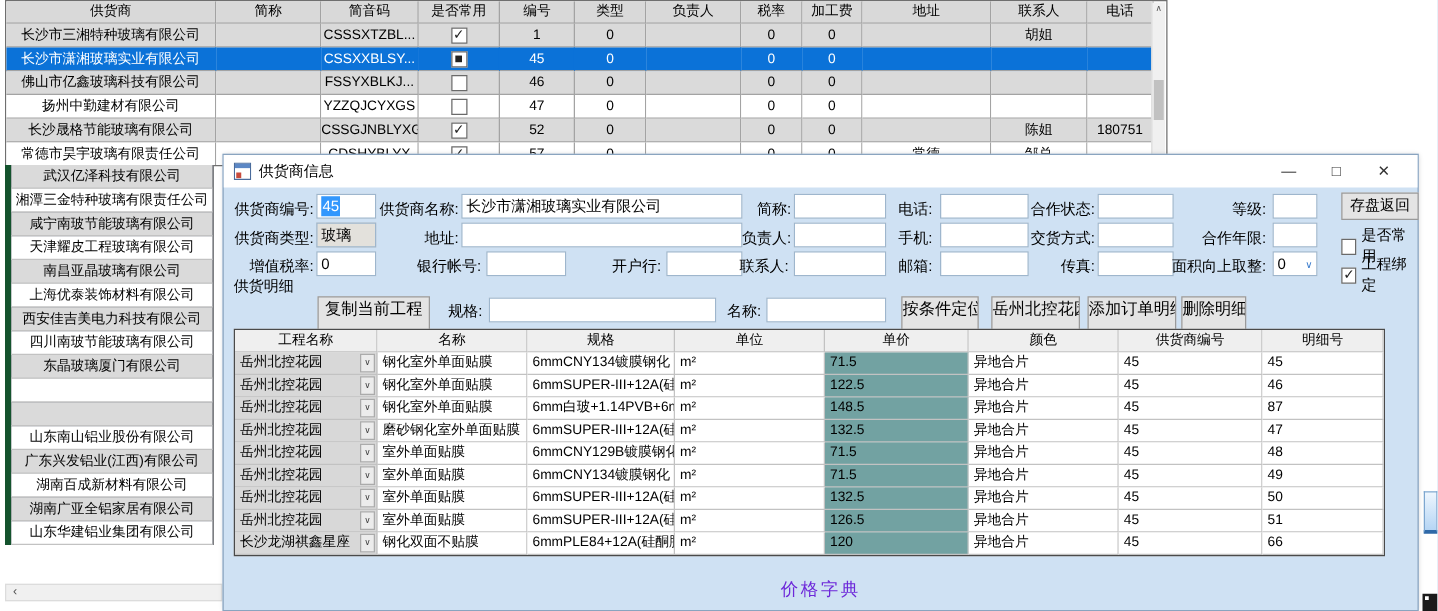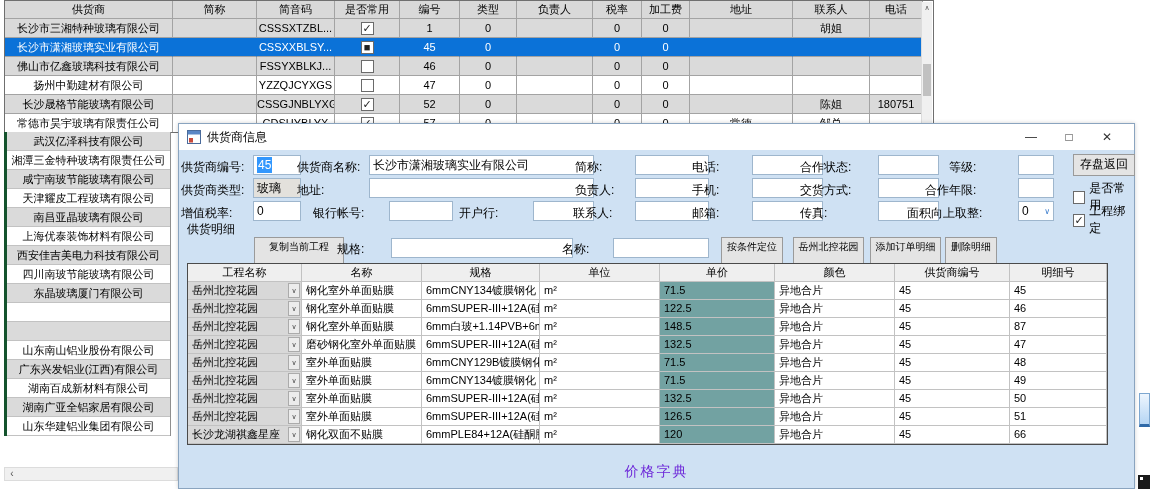--- a/index.html
+++ b/index.html
@@ -18,43 +18,43 @@
   .r-sel .tc{background:#0b72d8;color:#fff;border-right-color:#0b72d8}
   .w0{width:168px}.w1{width:84px}.w2{width:78px}.w3{width:65px}.w4{width:60px}.w5{width:57px}
   .w6{width:76px}.w7{width:49px}.w8{width:48px}.w9{width:103px}.w10{width:77px}.w11{width:53px}
   .tc-cb{display:flex;align-items:center;justify-content:center;padding:0}
   .cb{width:13px;height:13px;background:#fff;border:1px solid #6a6a6a;font-size:11px;line-height:11px;
       color:#222;display:inline-block;text-align:center;box-sizing:border-box;overflow:hidden}
   #tg-vscroll{position:absolute;right:1px;top:1px;width:10px;height:130px;background:#f0f0f0;border-left:1px solid #dcdcdc}
   .vs-btn{height:12px;font-size:7px;line-height:11px;text-align:center;color:#555}
   .vs-thumb{position:absolute;top:62px;left:1px;width:8px;height:32px;background:#c1c1c1}
   
-  #leftlist{position:absolute;left:4px;top:132px;width:167px;border-left:3px solid #14532d;
+  #leftlist{position:absolute;left:4px;top:132px;width:167px;border-left:5px solid #14532d;
             border-right:1px solid #8f8f8f;background:#0f172a;box-sizing:border-box}
   .ll-item{height:19px;line-height:18px;font-size:11px;text-align:center;border-bottom:1px solid #c2c2c2;
            box-sizing:border-box;overflow:hidden;white-space:nowrap;background:#fff}
   .ll-gray{background:#dadada}
   #hscroll{position:absolute;left:4px;top:467px;width:174px;height:14px;background:#f0f0f0;
            border:1px solid #dcdcdc;box-sizing:border-box;display:flex;align-items:center}
   .hs-btn{width:14px;height:12px;font-size:10px;line-height:11px;text-align:center;color:#555}
   
   #dialog{position:absolute;left:178px;top:123px;width:957px;height:366px;background:#cfe1f3;
           border:1px solid #8aa4bf;box-sizing:border-box;box-shadow:0 0 4px rgba(0,0,0,.18)}
   #dlg-titlebar{height:26px;background:#fff;display:flex;align-items:center;padding:0 8px;box-sizing:border-box}
   #dlg-title{font-size:12px;margin-left:6px}
   #dlg-btns{margin-left:auto;display:flex}
   .win-btn{width:38px;height:20px;text-align:center;line-height:20px;font-size:12px;color:#333}
-  .lbl{position:absolute;font-size:12px;text-align:left;white-space:nowrap;overflow:hidden}
+  .lbl{position:absolute;font-size:12px;text-align:right;white-space:nowrap;overflow:hidden}
   .tb{position:absolute;height:20px;background:#fff;border:1px solid #9eb6cd;box-sizing:border-box;
       font-size:12px;padding:1px 3px;font-family:inherit;outline:none}
   .tb-ro{background:#e3e1dc}
   .selhl{background:#3297fd;color:#fff;font-size:12px;line-height:16px;display:inline-block;padding:0 1px}
   .btn{position:absolute;height:22px;background:#e4e4e4;border:1px solid #9a9a9a;box-sizing:border-box;
        font-size:12px;text-align:center;line-height:19px;white-space:nowrap;overflow:hidden}
-  .btn-sm{height:35px;font-size:10px;line-height:18px}
+  .btn-sm{height:35px;font-size:13px;line-height:18px}
   .dcb{position:absolute;display:flex;align-items:center;gap:4px;font-size:12px}
   .ddl{position:absolute;height:20px;background:#fff;border:1px solid #9eb6cd;box-sizing:border-box;
        font-size:12px;padding:1px 3px;display:flex;align-items:center;justify-content:space-between}
   .ddl .arr{color:#3a7ccd;font-size:8px}
   .section-lbl{position:absolute;left:8px;top:97px;font-size:12px}
   
   #dgrid{position:absolute;left:8px;top:139px;width:921px;border:1px solid #4a4a4a;background:#fff;
          box-sizing:border-box;overflow:hidden}
   .dg-row{display:flex;height:18px;box-sizing:border-box;width:919px}
   .dc{box-sizing:border-box;border-right:1px solid #c2c2c2;border-bottom:1px solid #c2c2c2;font-size:11px;

